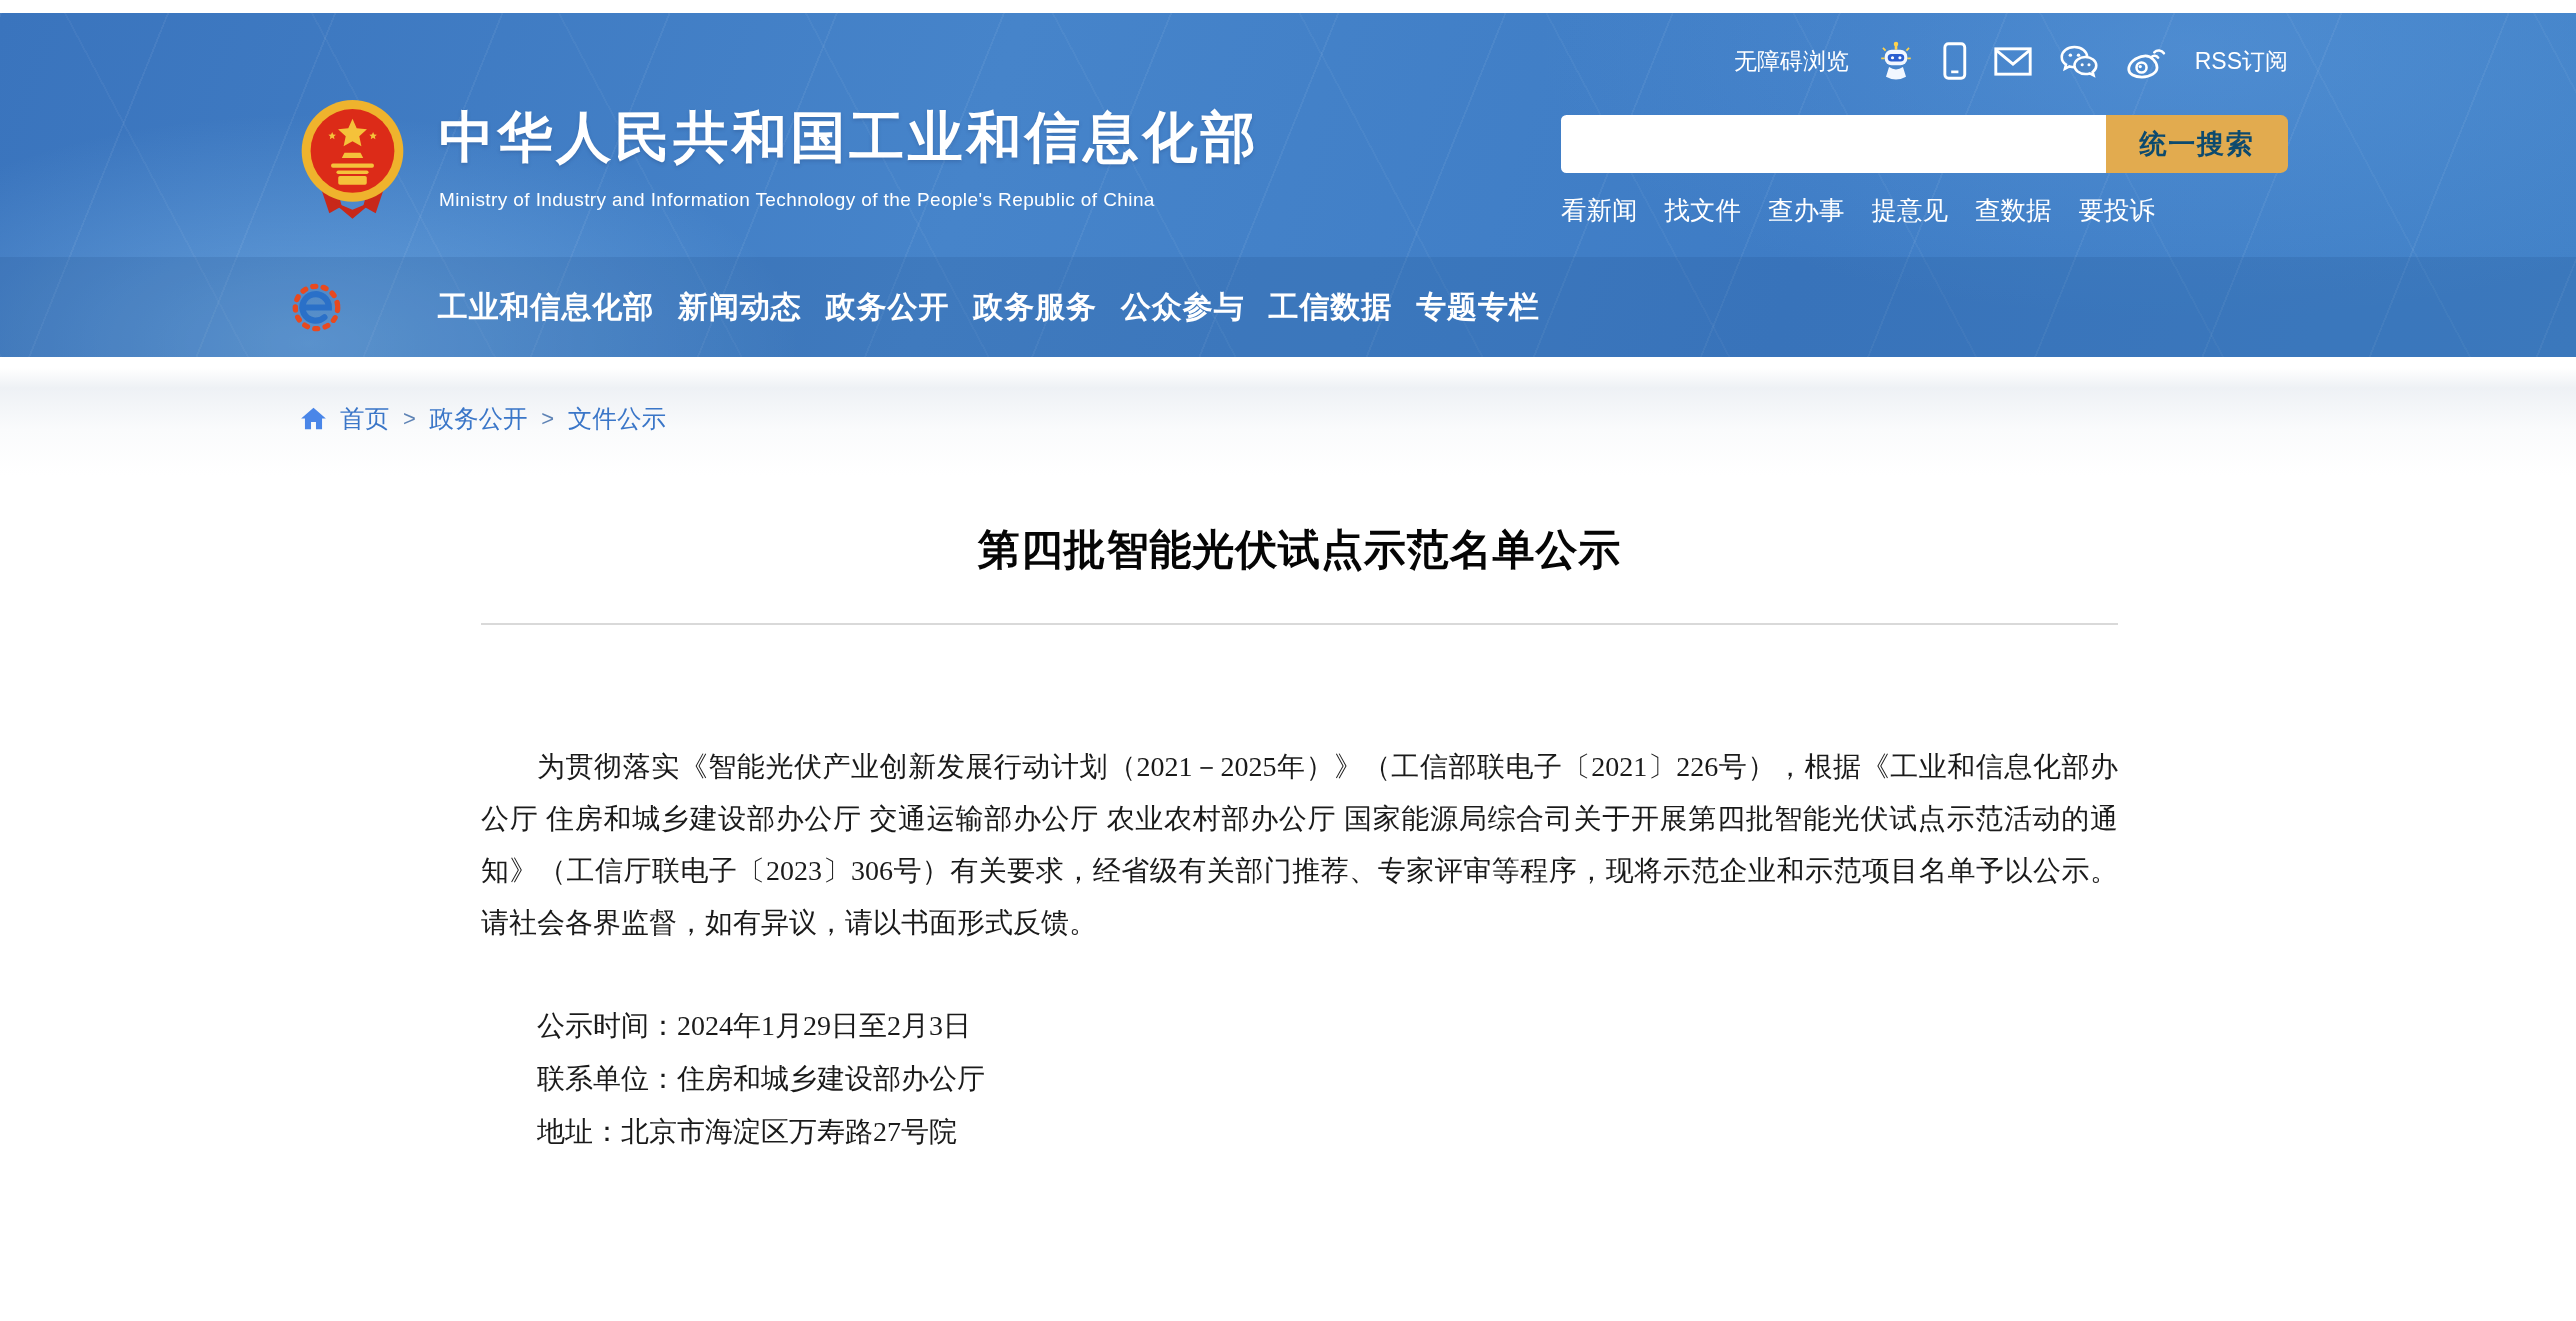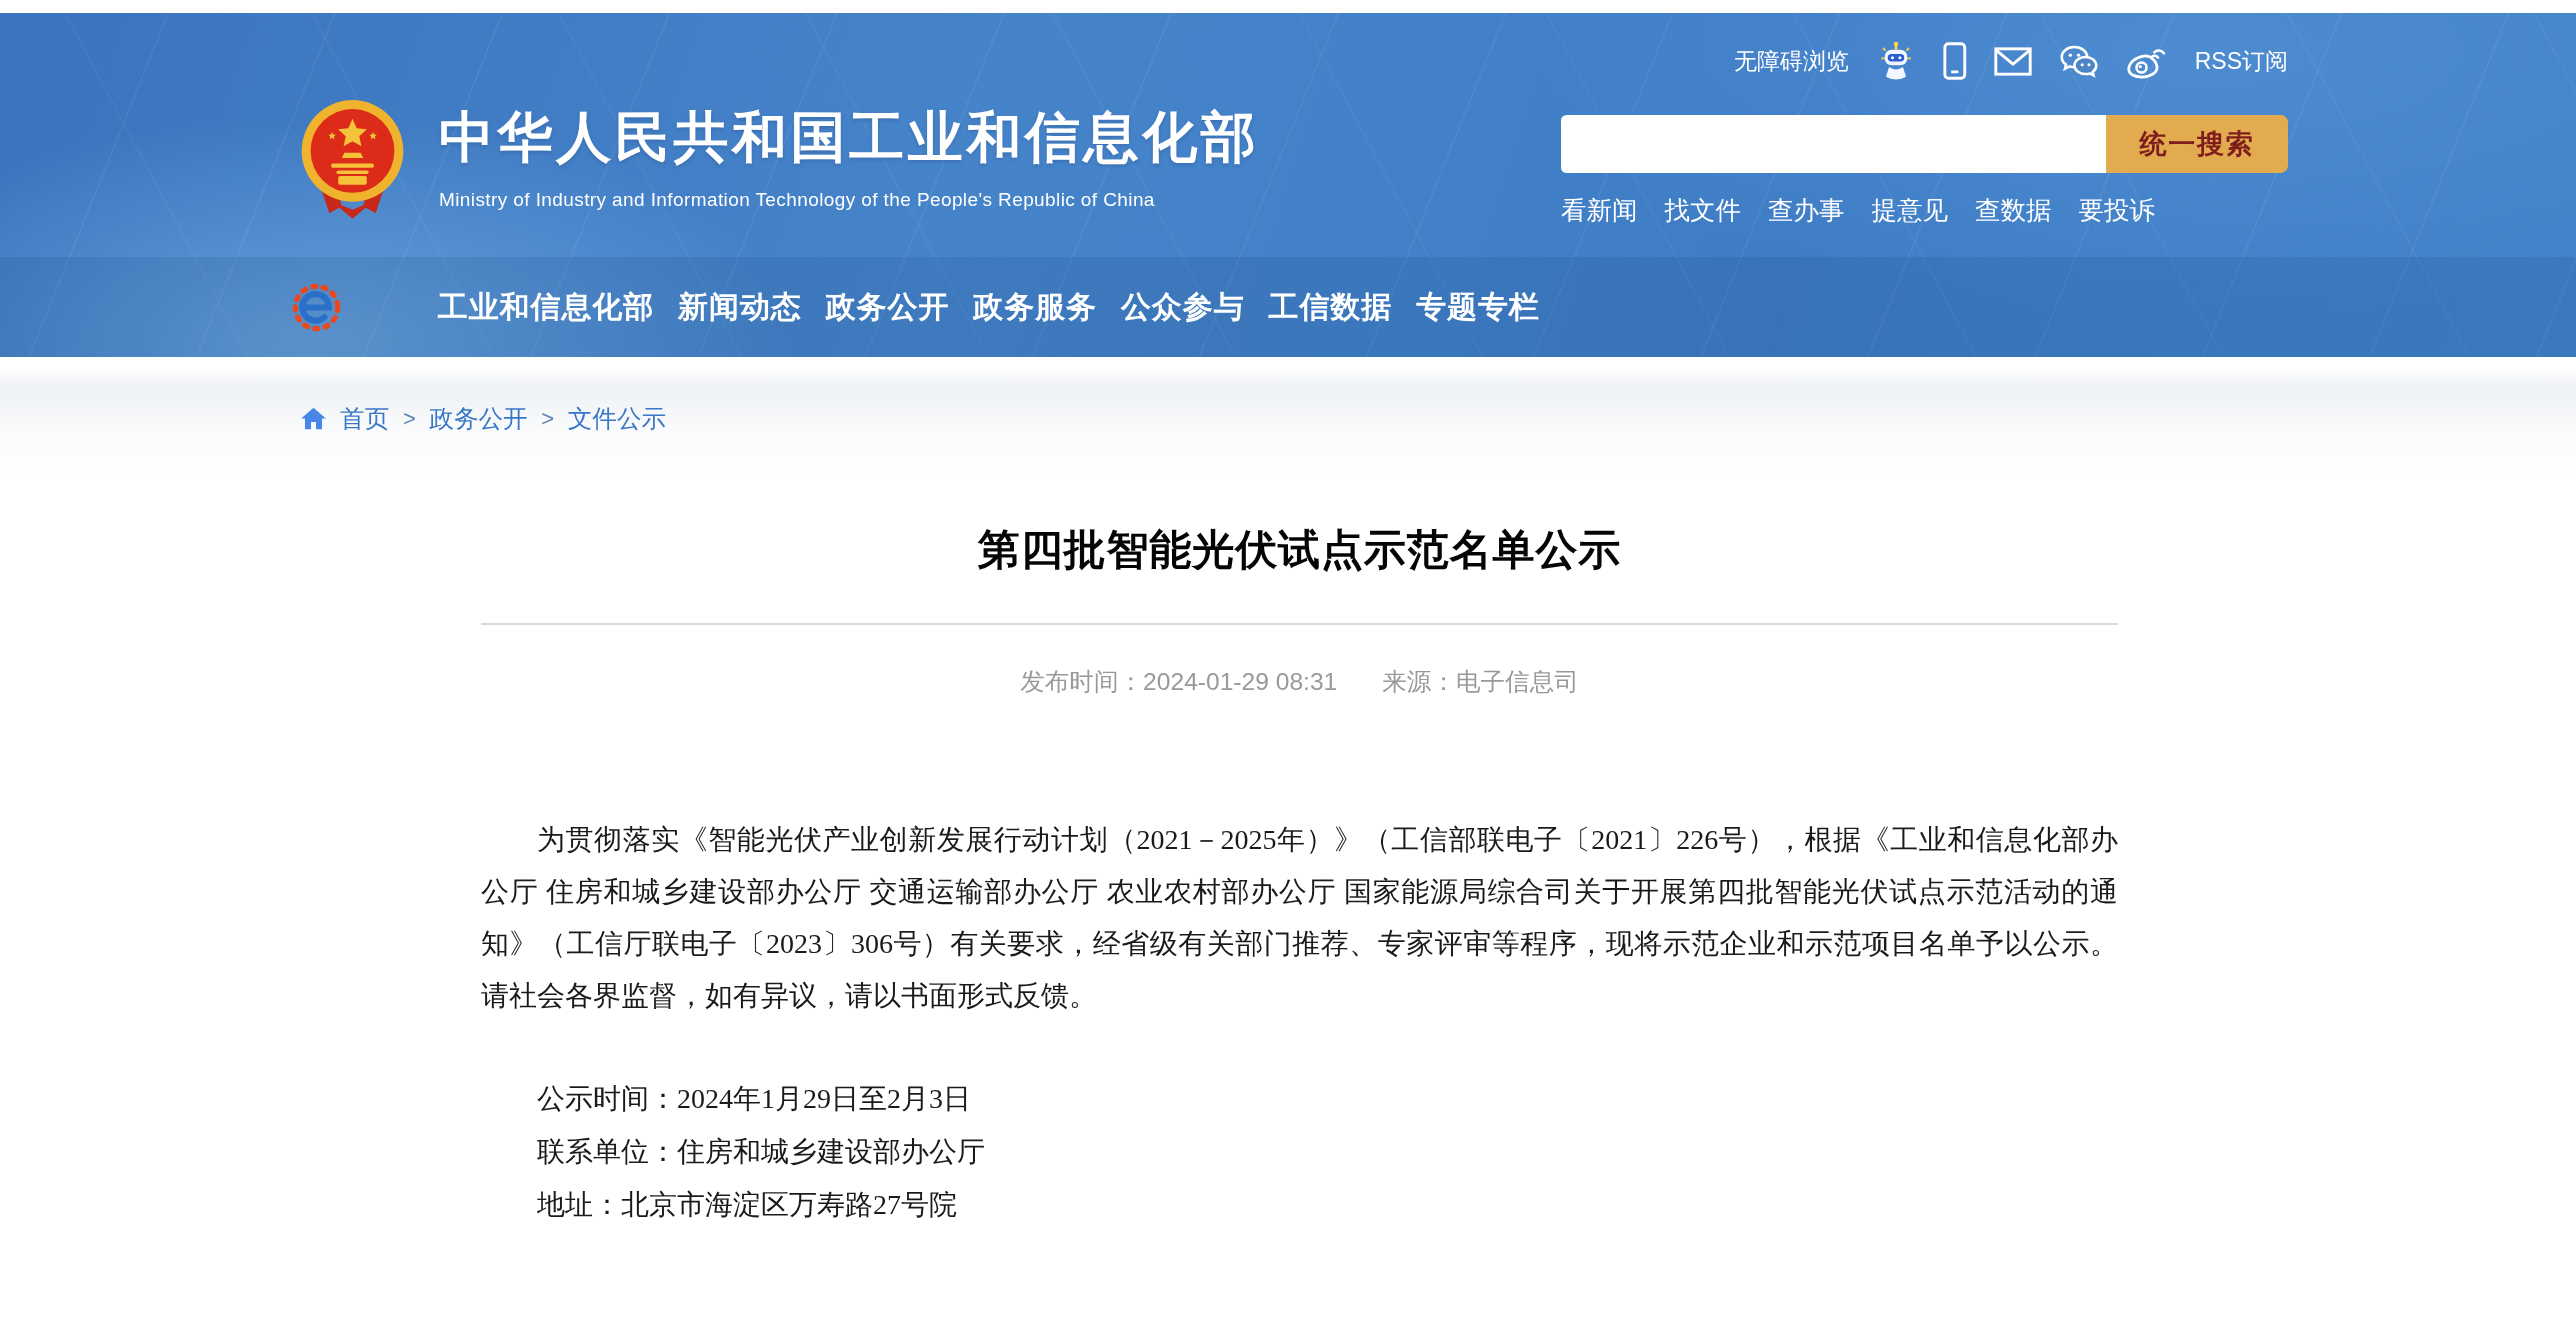--- a/index.html
+++ b/index.html
@@ -42,21 +42,21 @@
 
   .search-area { position: absolute; top: 102px; right: 0; width: 727px; }
   .search-row { display: flex; height: 58px; }
   .search-input {
     flex: 1; height: 58px; border: none; outline: none;
     border-radius: 5.5px 0 0 5.5px; background: #ffffff; font-size: 23.6px; padding: 0 18px;
     font-family: "Liberation Sans", sans-serif;
   }
   .search-button {
     width: 182px; height: 58px; border: none; cursor: pointer;
-    background: #e2ab4f; color: #7f1d1d; font-size: 27px; font-weight: bold;
+    background: #e2ab4f; color: #0c4a6e; font-size: 27px; font-weight: bold;
     border-radius: 0 7.3px 7.3px 0; letter-spacing: 1.8px;
     font-family: "Liberation Sans", sans-serif;
   }
   .quick-links { display: flex; gap: 27px; margin-top: 20px; }
   .quick-links a { color: #ffffff; font-size: 25.5px; text-decoration: none; cursor: pointer; white-space: nowrap; }
 
   .main-nav {
     position: absolute; left: 0; right: 0; bottom: 0; height: 100px;
     background: rgba(18, 62, 120, 0.14);
   }
@@ -235,24 +235,20 @@
       <span class="crumb-sep">&gt;</span>
       <a>政务公开</a>
       <span class="crumb-sep">&gt;</span>
       <a>文件公示</a>
     </div>
 
     <main class="article">
       <h1 class="article-title">第四批智能光伏试点示范名单公示</h1>
       <hr class="title-divider">
 
-      <div class="article-meta">
-        <span><span>发布时间：</span><span>2024-01-29 08:31</span></span>
-        <span class="meta-source"><span>来源：</span><span>电子信息司</span></span>
-      </div>
 
       <div class="article-body">
         <p class="lead">为贯彻落实《智能光伏产业创新发展行动计划（2021－2025年）》（工信部联电子〔2021〕226号），根据《工业和信息化部办公厅 住房和城乡建设部办公厅 交通运输部办公厅 农业农村部办公厅 国家能源局综合司关于开展第四批智能光伏试点示范活动的通知》（工信厅联电子〔2023〕306号）有关要求，经省级有关部门推荐、专家评审等程序，现将示范企业和示范项目名单予以公示。请社会各界监督，如有异议，请以书面形式反馈。</p>
         <div class="detail-lines">
           <p>公示时间：2024年1月29日至2月3日</p>
           <p>联系单位：住房和城乡建设部办公厅</p>
           <p>地址：北京市海淀区万寿路27号院</p>
         </div>
       </div>
     </main>

